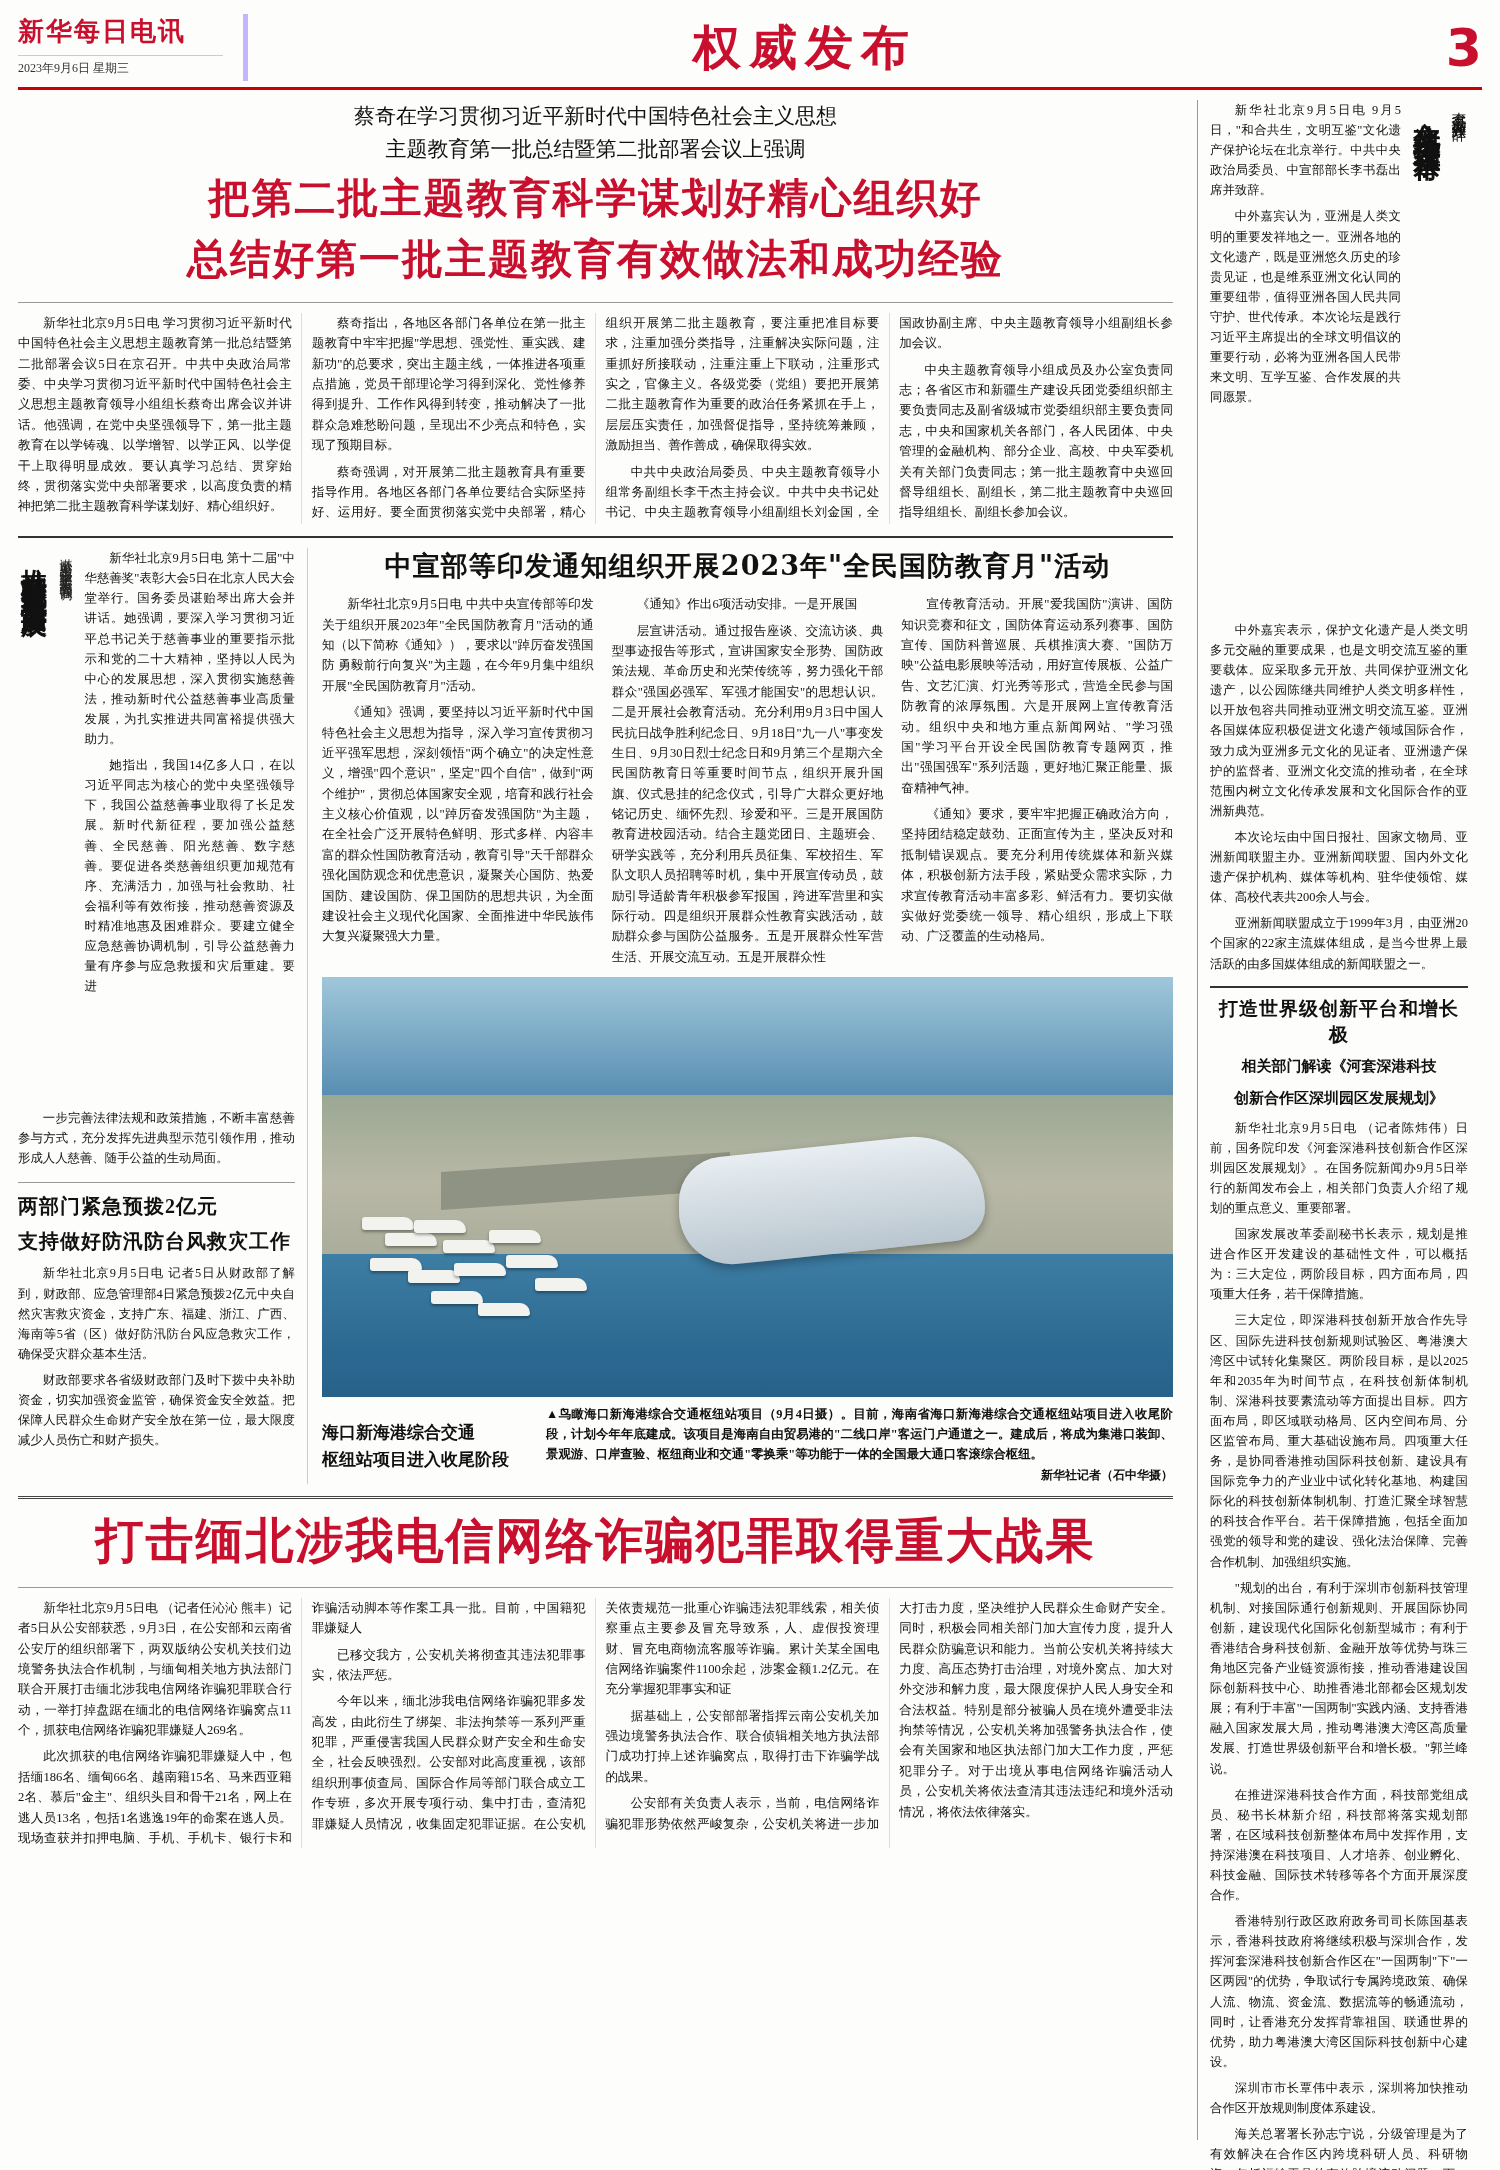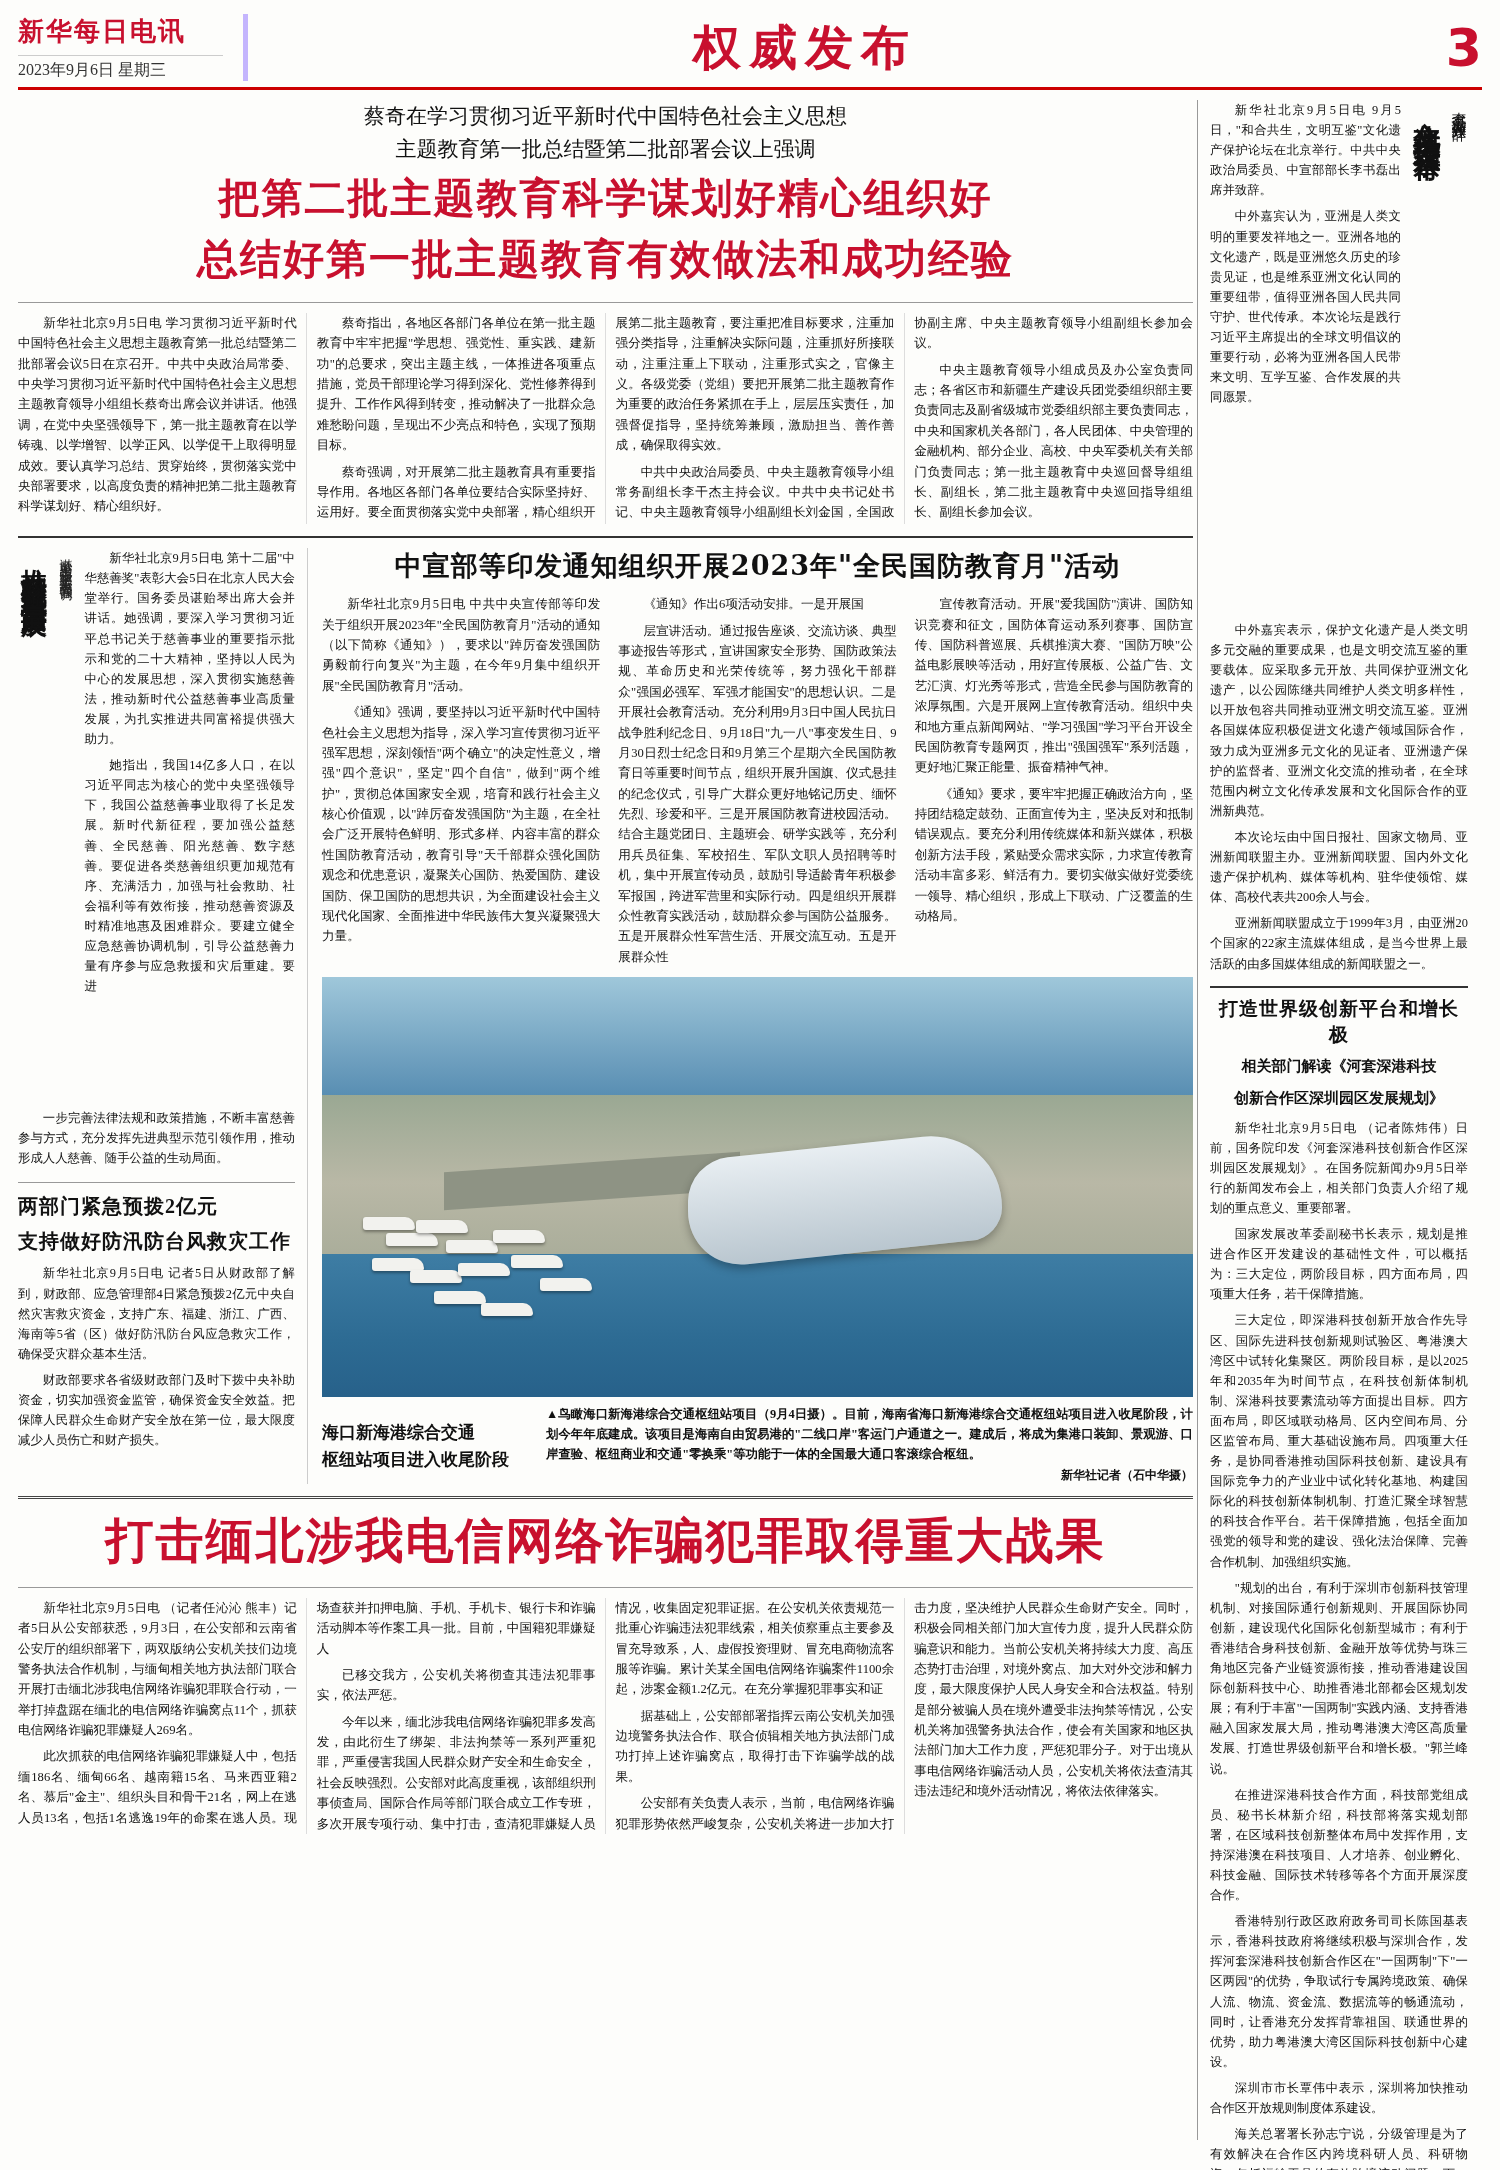--- a/index.html
+++ b/index.html
@@ -16,32 +16,32 @@
   
   .masthead {
     display:flex; align-items:stretch; border-bottom:3px solid #c00; padding-bottom:6px;
     height:76px;
   }
   .mh-left { width:230px; border-right:5px solid #c4b5fd; padding-right:20px; }
   .mh-logo {
     color:#c8102e; font-weight:bold; font-size:26px; letter-spacing:2px;
     font-family:"DejaVu Sans", sans-serif; white-space:nowrap;
   }
-  .mh-date { font-size:16px; color:#333; margin-top:6px; border-top:1px solid #ccc; padding-top:4px;}
+  .mh-date { font-size:12px; color:#333; margin-top:6px; border-top:1px solid #ccc; padding-top:4px;}
   .mh-center { flex:1; display:flex; align-items:center; justify-content:center; }
   .mh-title {
     color:#c8102e; font-size:48px; font-weight:bold; letter-spacing:8px;
     font-family:"DejaVu Serif", serif;
   }
   .mh-right { width:120px; display:flex; align-items:center; justify-content:flex-end; }
   .mh-pageno { color:#c8102e; font-size:52px; font-weight:bold; font-family:"DejaVu Sans", sans-serif; }
 
   
   .body-grid { display:flex; margin-top:10px; height:2040px; }
-  .col-main { width:1180px; padding-right:4px; border-right:1px solid #999; }
+  .col-main { width:1180px; padding-right:24px; border-right:1px solid #999; }
   .col-right { width:270px; padding-left:12px; }
 
   
   .kicker { text-align:center; font-size:21px; line-height:1.55; color:#111; }
   .headline-1 {
     text-align:center; color:#c8102e; font-weight:bold;
     font-size:41px; line-height:1.35; letter-spacing:2px; margin-top:6px;
     font-family:"DejaVu Serif", serif;
   }
   .rule-thin { border-top:1px solid #999; margin:14px 0 10px 0; }

